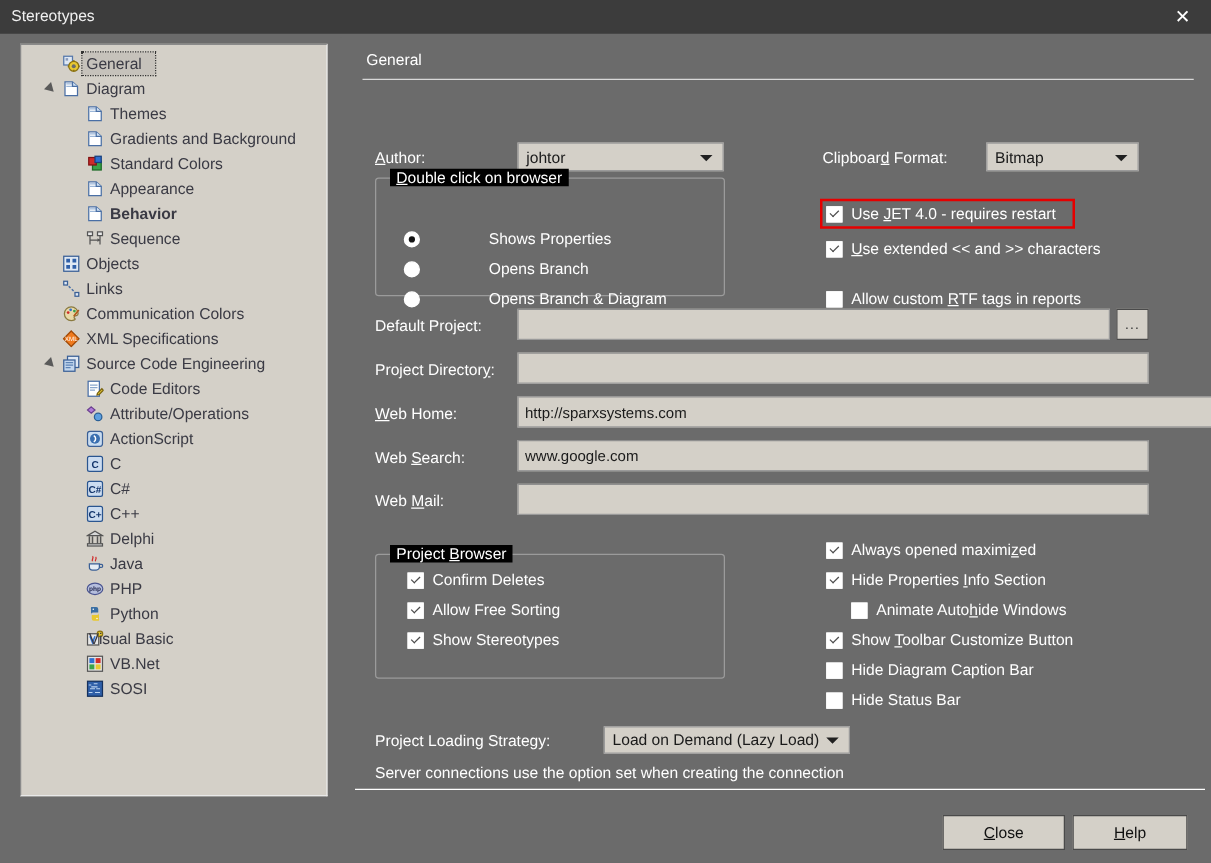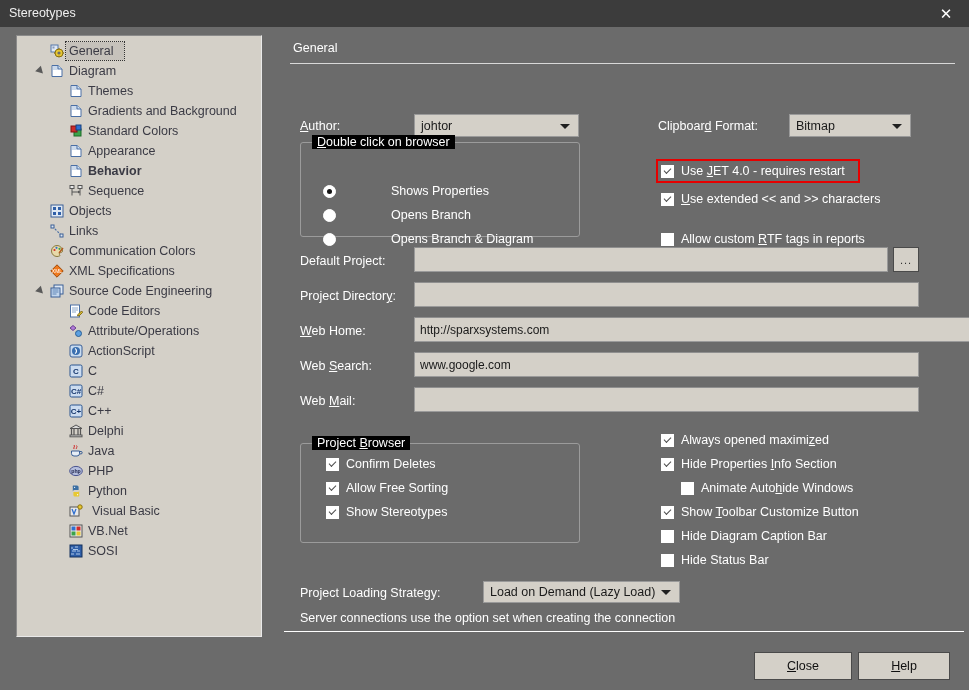--- a/index.html
+++ b/index.html
@@ -434,21 +434,21 @@
           <span class="tlabel" style="left: 71px;">Python</span>
         </div>
         <div class="trow">
           <span class="ticon" style="left: 52px;">
             <svg width="14" height="14" viewBox="0 0 14 14">
               <rect x="1" y="3" width="9" height="9" fill="#e8e8e8" stroke="#555"></rect>
               <path d="M3 5l2 5 2-5" stroke="#2f6fd0" stroke-width="1.3" fill="none"></path>
               <circle cx="11" cy="3" r="2.2" fill="#e8c832" stroke="#8a7110"></circle>
             </svg>
           </span>
-          <span class="tlabel" style="left: 75px;">Visual Basic</span>
+          <span class="tlabel" style="left: 54px;">Visual Basic</span>
         </div>
         <div class="trow">
           <span class="ticon" style="left: 52px;">
             <svg width="14" height="14" viewBox="0 0 14 14">
               <rect x="1" y="1" width="12" height="12" fill="#e8e8e8" stroke="#555"></rect>
               <rect x="2.5" y="2.5" width="4" height="4" fill="#2f6fd0"></rect>
               <rect x="7.5" y="2.5" width="4" height="4" fill="#cf2b2b"></rect>
               <rect x="2.5" y="7.5" width="4" height="4" fill="#3aa34a"></rect>
               <rect x="7.5" y="7.5" width="4" height="4" fill="#e8c832"></rect>
             </svg>

